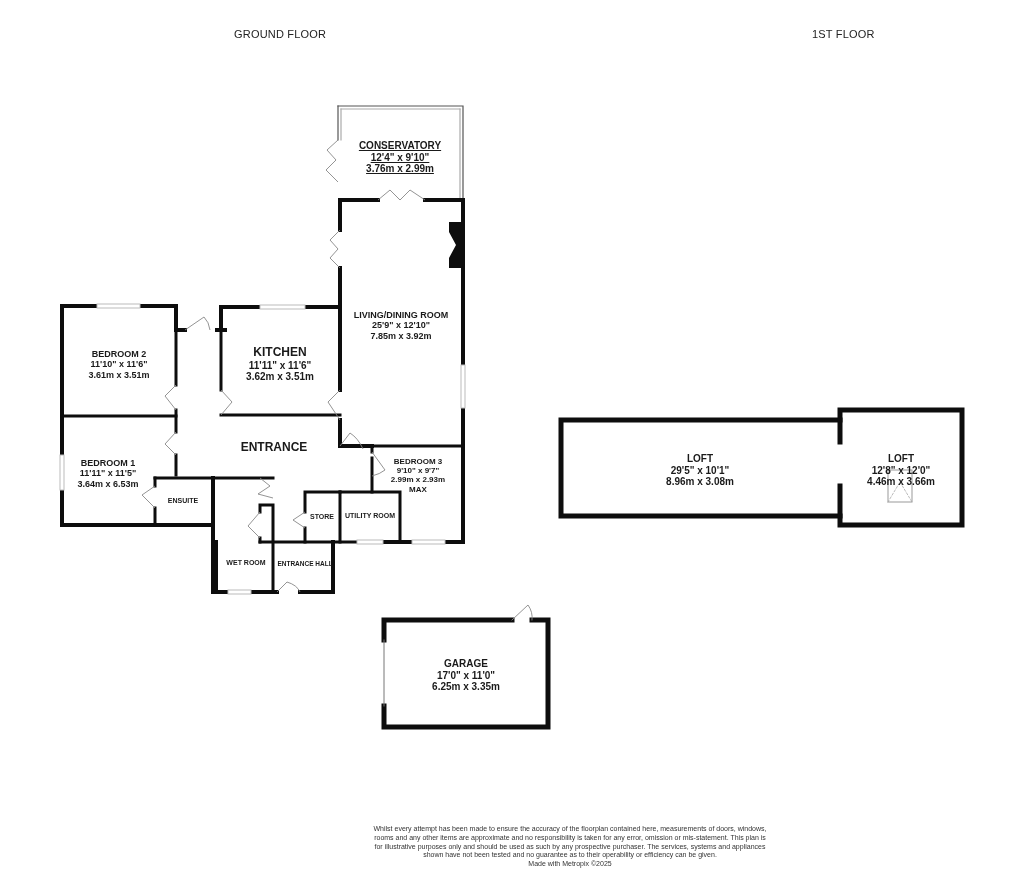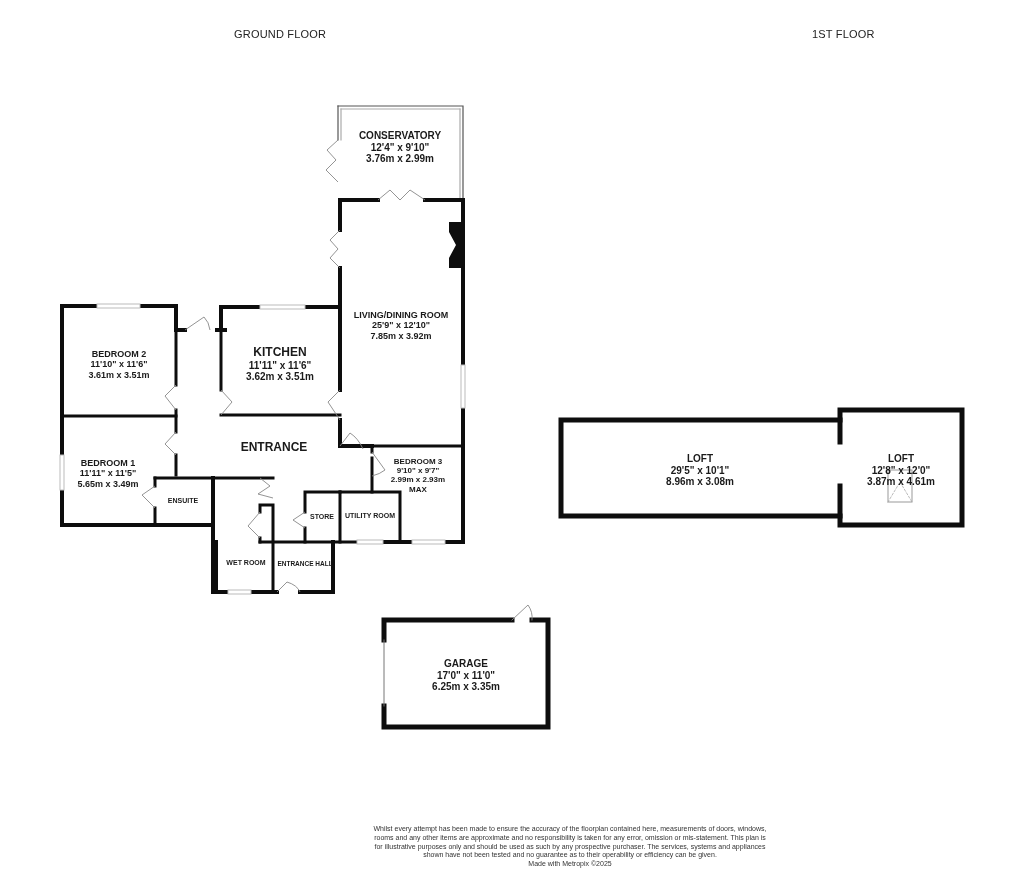--- a/index.html
+++ b/index.html
@@ -126,21 +126,21 @@
   </g>
 
   <g stroke="#0d0d0d" fill="none" stroke-linecap="square">
     <polyline points="840,420 561,420 561,516 840,516" stroke-width="5"></polyline>
     <polyline points="840,442 840,410 962,410 962,525 840,525 840,486" stroke-width="5"></polyline>
     <rect x="888" y="470" width="24" height="32" stroke="#999" stroke-width="1"></rect>
     <polyline points="888,502 900,482 912,502" stroke="#aaa" stroke-width="0.8" stroke-dasharray="2,2"></polyline>
   </g>
 </svg>
 
-<div class="room-label md" style="left:400px; top:130px;">
+<div class="room-label md" style="left:400px; top:140px;text-decoration:underline;">
   <span class="name">CONSERVATORY</span>
   <span class="dim">12'4"  x 9'10"</span>
   <span class="dim">3.76m  x 2.99m</span>
 </div>
 <div class="room-label sm" style="left:401px; top:310px;">
   <span class="name">LIVING/DINING ROOM</span>
   <span class="dim">25'9"  x 12'10"</span>
   <span class="dim">7.85m  x 3.92m</span>
 </div>
 <div class="room-label sm" style="left:119px; top:349px;">
@@ -149,21 +149,21 @@
   <span class="dim">3.61m  x 3.51m</span>
 </div>
 <div class="room-label md big-name" style="left:280px; top:346px;">
   <span class="name">KITCHEN</span>
   <span class="dim">11'11"  x 11'6"</span>
   <span class="dim">3.62m  x 3.51m</span>
 </div>
 <div class="room-label sm" style="left:108px; top:458px;">
   <span class="name">BEDROOM 1</span>
   <span class="dim">11'11"  x 11'5"</span>
-  <span class="dim">5.65m  x 3.49m</span>
+  <span class="dim">3.64m  x 6.53m</span>
 </div>
 <div class="room-label md big-name" style="left:274px; top:441px;">
   <span class="name">ENTRANCE</span>
 </div>
 <div class="room-label xs" style="left:418px; top:457px;">
   <span class="name" style="font-size:8px;">BEDROOM 3</span>
   <span class="dim">9'10"  x 9'7"</span>
   <span class="dim">2.99m  x 2.93m</span>
   <span class="dim">MAX</span>
 </div>
@@ -188,19 +188,19 @@
   <span class="dim">6.25m  x 3.35m</span>
 </div>
 <div class="room-label md" style="left:700px; top:453px;">
   <span class="name">LOFT</span>
   <span class="dim">29'5"  x 10'1"</span>
   <span class="dim">8.96m  x 3.08m</span>
 </div>
 <div class="room-label md" style="left:901px; top:453px;">
   <span class="name">LOFT</span>
   <span class="dim">12'8"  x 12'0"</span>
-  <span class="dim">3.87m  x 4.61m</span>
+  <span class="dim">4.46m  x 3.66m</span>
 </div>
 
 <div class="disclaimer">
   <div>Whilst every attempt has been made to ensure the accuracy of the floorplan contained here, measurements of doors, windows, rooms and any other items are approximate and no responsibility is taken for any error, omission or mis-statement. This plan is for illustrative purposes only and should be used as such by any prospective purchaser. The services, systems and appliances shown have not been tested and no guarantee as to their operability or efficiency can be given.</div>
   <div>Made with Metropix ©2025</div>
 </div>
 
 </body></html>

